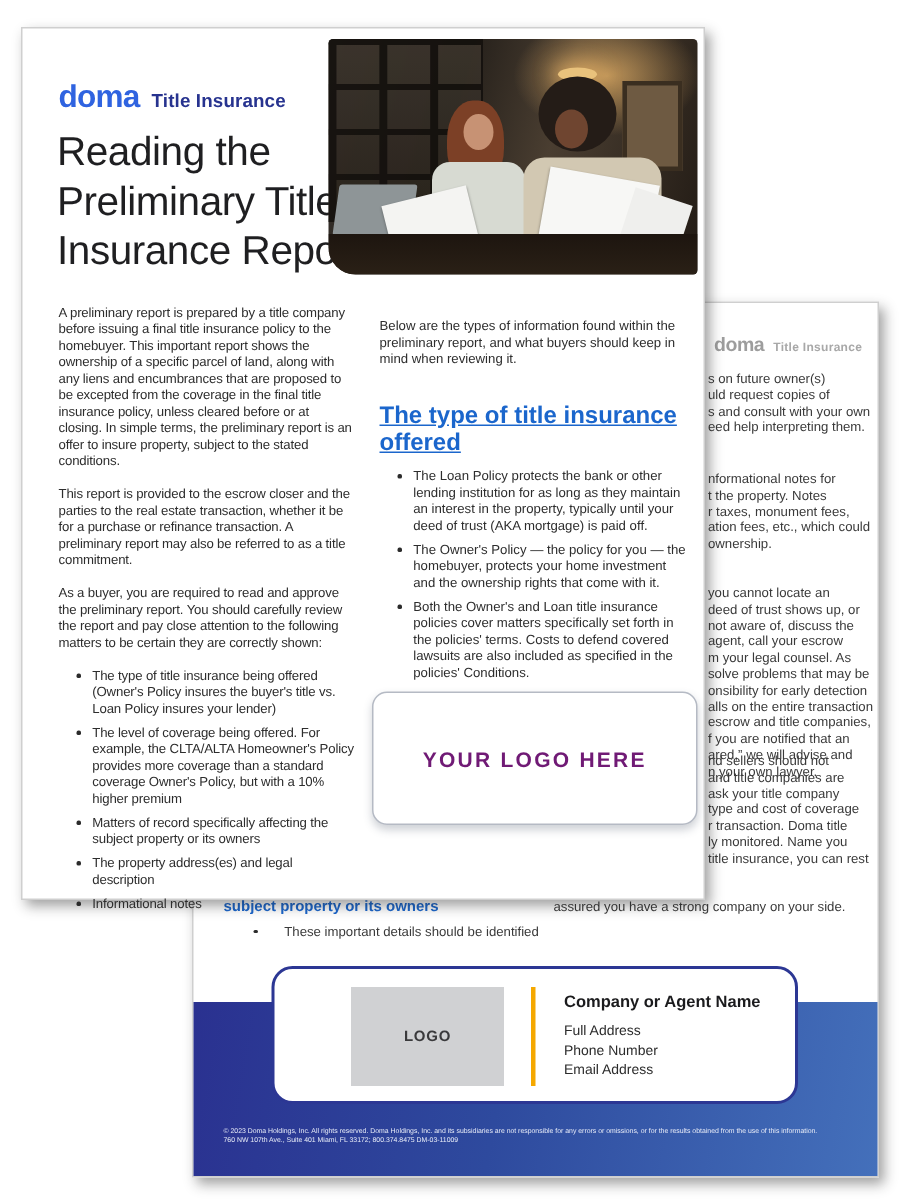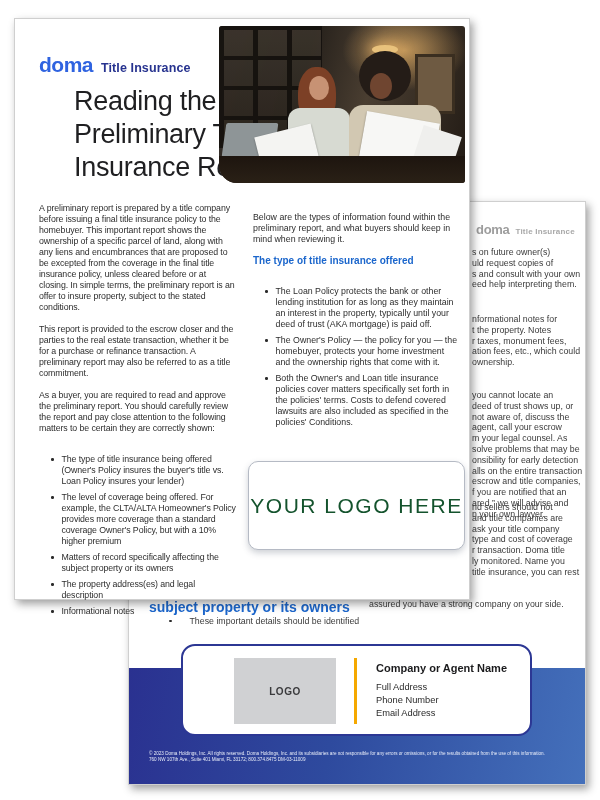--- a/index.html
+++ b/index.html
@@ -9,41 +9,41 @@
   }
   .page{position:absolute;background:#ffffff;border:1px solid #cfcfcf;
     box-shadow:3px 4px 8px rgba(30,30,30,.42);}
   
   #back-page{left:128px;top:201px;width:456px;height:582px;}
   .gray-brand{position:absolute;left:347px;top:20px;display:flex;align-items:baseline;gap:6px;}
   .gray-brand .mark{font-size:13px;font-weight:bold;color:#9d9d9d;letter-spacing:-.3px;}
   .gray-brand .suffix{font-size:8px;font-weight:bold;color:#a8a8a8;letter-spacing:.2px;}
   .frag-block{position:absolute;left:343px;font-size:8.8px;line-height:10.8px;color:#3a3a3a;white-space:nowrap;}
   .frag-last{position:absolute;left:240px;top:397px;font-size:8.8px;color:#3a3a3a;white-space:nowrap;}
-  .bp-heading{position:absolute;left:20px;top:397px;font-size:14px;font-weight:bold;color:#1b66cc;}
+  .bp-heading{position:absolute;left:20px;top:397px;font-size:10px;font-weight:bold;color:#1b66cc;}
   .bp-bullet{position:absolute;left:40px;top:414px;font-size:8.8px;color:#3a3a3a;display:flex;gap:18px;align-items:flex-start;}
   .bp-bullet .dot{width:2.5px;height:2.5px;border-radius:50%;background:#2b2b2b;margin-top:3.5px;flex:none;}
   .blue-band{position:absolute;left:0;right:0;top:466px;bottom:0;
     background:linear-gradient(100deg,#2a3190 0%,#2e4a9e 45%,#4470bb 100%);}
   .footer-card{position:absolute;left:52px;top:442px;width:351px;height:92px;background:#fff;
     border:2px solid #2c3794;border-radius:14px;box-sizing:border-box;}
   .logo-box{position:absolute;left:51px;top:12px;width:102px;height:66px;background:#d0d1d3;
     display:flex;align-items:center;justify-content:center;font-size:10px;font-weight:bold;color:#3a3a3c;letter-spacing:.5px;}
   .vline{position:absolute;left:171px;top:12px;width:3px;height:66px;background:#f5a800;}
   .contact{position:absolute;left:193px;top:16px;}
   .contact .company{font-size:11px;font-weight:bold;color:#1b1b1d;margin-bottom:7px;text-align:center;}
   .contact .li-row{font-size:9.3px;color:#2b2b2b;line-height:13px;}
   .legal{position:absolute;left:20px;top:549px;width:410px;font-size:4.6px;line-height:6px;color:#e8ecf8;}
   
   #front-page{left:14px;top:18px;width:454px;height:580px;}
   .brand{position:absolute;left:24px;top:34px;display:flex;align-items:baseline;gap:8px;}
   .brand .mark{font-size:21px;font-weight:bold;color:#2f63e0;letter-spacing:-.5px;}
   .brand .suffix{font-size:12.5px;font-weight:bold;color:#27338f;letter-spacing:.1px;}
   .fp-title{position:absolute;left:23px;top:66px;font-size:27px;line-height:33px;font-weight:500;
-    color:#1f1f21;letter-spacing:-.3px;margin-left:36px;}
+    color:#1f1f21;letter-spacing:-.3px;}
   .photo{position:absolute;left:204px;top:7px;width:246px;height:157px;border-radius:3px 3px 3px 18px;
     overflow:hidden;background:linear-gradient(105deg,#3a342e 0%,#241f1a 32%,#4a3e31 58%,#221b15 100%);}
   .photo .glow{position:absolute;left:48%;top:-12%;width:55%;height:55%;
     background:radial-gradient(ellipse at center,rgba(233,180,104,.75),rgba(233,180,104,0) 65%);}
   .photo .lamp{position:absolute;left:62%;top:12%;width:26px;height:9px;border-radius:50%;background:#e9c27c;box-shadow:0 0 12px 4px rgba(233,180,104,.6);}
   .photo .shelf{position:absolute;left:0;top:0;width:42%;height:78%;
     background:
       repeating-linear-gradient(90deg,#15110e 0 5px,rgba(0,0,0,0) 5px 34px),
       repeating-linear-gradient(180deg,#15110e 0 4px,rgba(0,0,0,0) 4px 30px),
       linear-gradient(180deg,#3c352d,#2a241d);opacity:.9;}
@@ -57,29 +57,29 @@
   .photo .laptop{position:absolute;left:2%;top:62%;width:52px;height:34px;background:#8e9597;transform:skewX(-8deg);border-radius:2px;}
   .photo .paper1{position:absolute;left:16%;top:66%;width:58px;height:38px;background:#f4f4f2;transform:rotate(-14deg);box-shadow:0 1px 2px rgba(0,0,0,.4);}
   .photo .paper2{position:absolute;left:58%;top:58%;width:74px;height:52px;background:#f7f7f5;transform:rotate(10deg);box-shadow:0 1px 2px rgba(0,0,0,.4);}
   .photo .paper3{position:absolute;left:80%;top:66%;width:40px;height:44px;background:#efefed;transform:rotate(18deg);}
   .photo .desk{position:absolute;left:0;bottom:0;width:100%;height:17%;background:linear-gradient(180deg,#1d150f,#2a2016);}
   .left-col{position:absolute;left:24px;top:184px;width:198px;font-size:8.8px;line-height:11px;letter-spacing:-.1px;color:#2d2d2d;}
   .left-col p{margin:0 0 11px 0;}
   .right-col{position:absolute;left:238px;top:186px;width:208px;}
   .tips-heading{font-size:12.8px;line-height:16px;font-weight:bold;color:#1d1d1f;}
   .tips-intro{margin-top:7px;font-size:8.8px;line-height:11px;color:#2d2d2d;}
-  .tips-subheading{margin-top:10px;font-size:10px;font-weight:bold;color:#1b66cc;}
-  .bullet-list{margin-top:20px;}
+  .tips-subheading{margin-top:24px;font-size:16px;font-weight:bold;color:#1b66cc;text-decoration:underline;}
+  .bullet-list{margin-top:7px;}
   .bullet-list .li-row{display:flex;gap:8px;margin-bottom:5px;font-size:8.8px;line-height:11px;color:#2d2d2d;}
   .bullet-list .dot{width:2.5px;height:2.5px;border-radius:50%;background:#2b2b2b;margin-top:4px;margin-left:12px;flex:none;}
   .bullet-list .li-txt{flex:1;}
   .logo-placeholder{position:absolute;left:233px;top:442px;width:217px;height:89px;background:#fff;
     border:1px solid #b5bac4;border-radius:10px;box-shadow:0 3px 6px rgba(60,70,90,.25);
     display:flex;align-items:center;justify-content:center;box-sizing:border-box;}
-  .logo-placeholder span{font-size:21px;font-weight:normal;letter-spacing:1.5px;color:#14532d;}
+  .logo-placeholder span{font-size:14px;font-weight:bold;letter-spacing:1.5px;color:#701a75;}
 </style>
 </head>
 <body>
 
 <div class="page" id="back-page">
   <div class="gray-brand">
     <span class="mark">doma</span>
     <span class="suffix">Title Insurance</span>
   </div>
 

